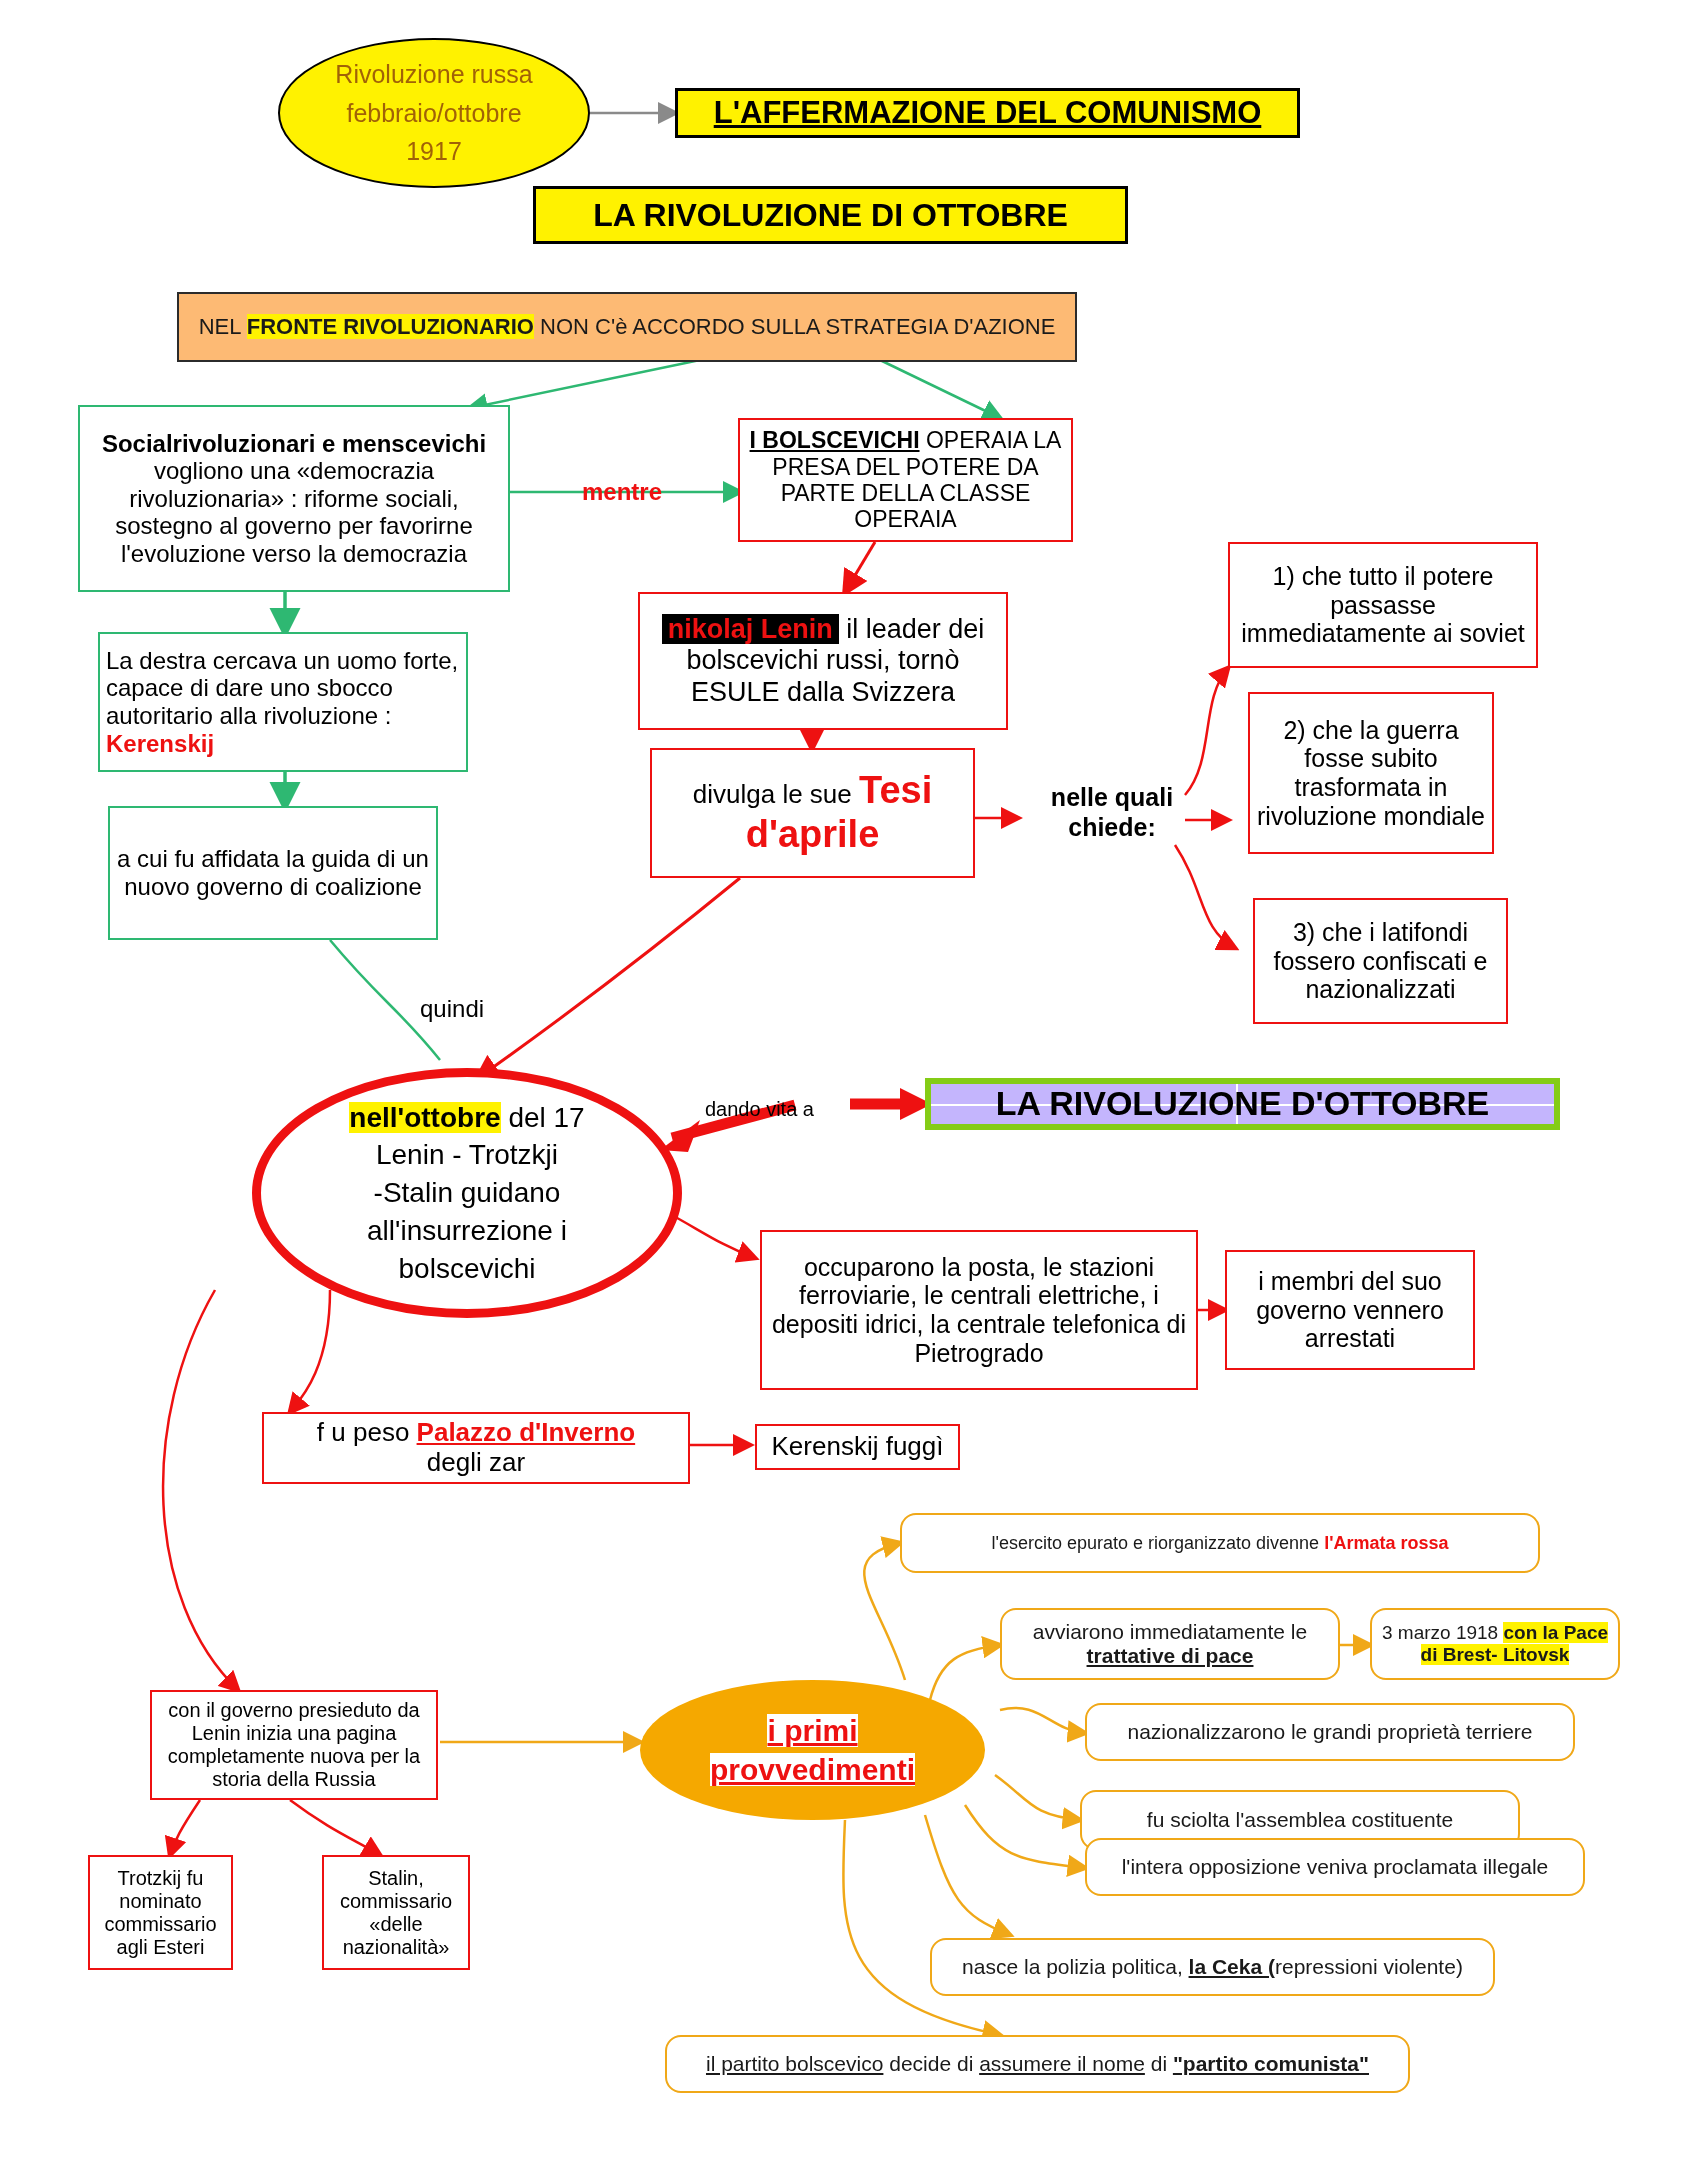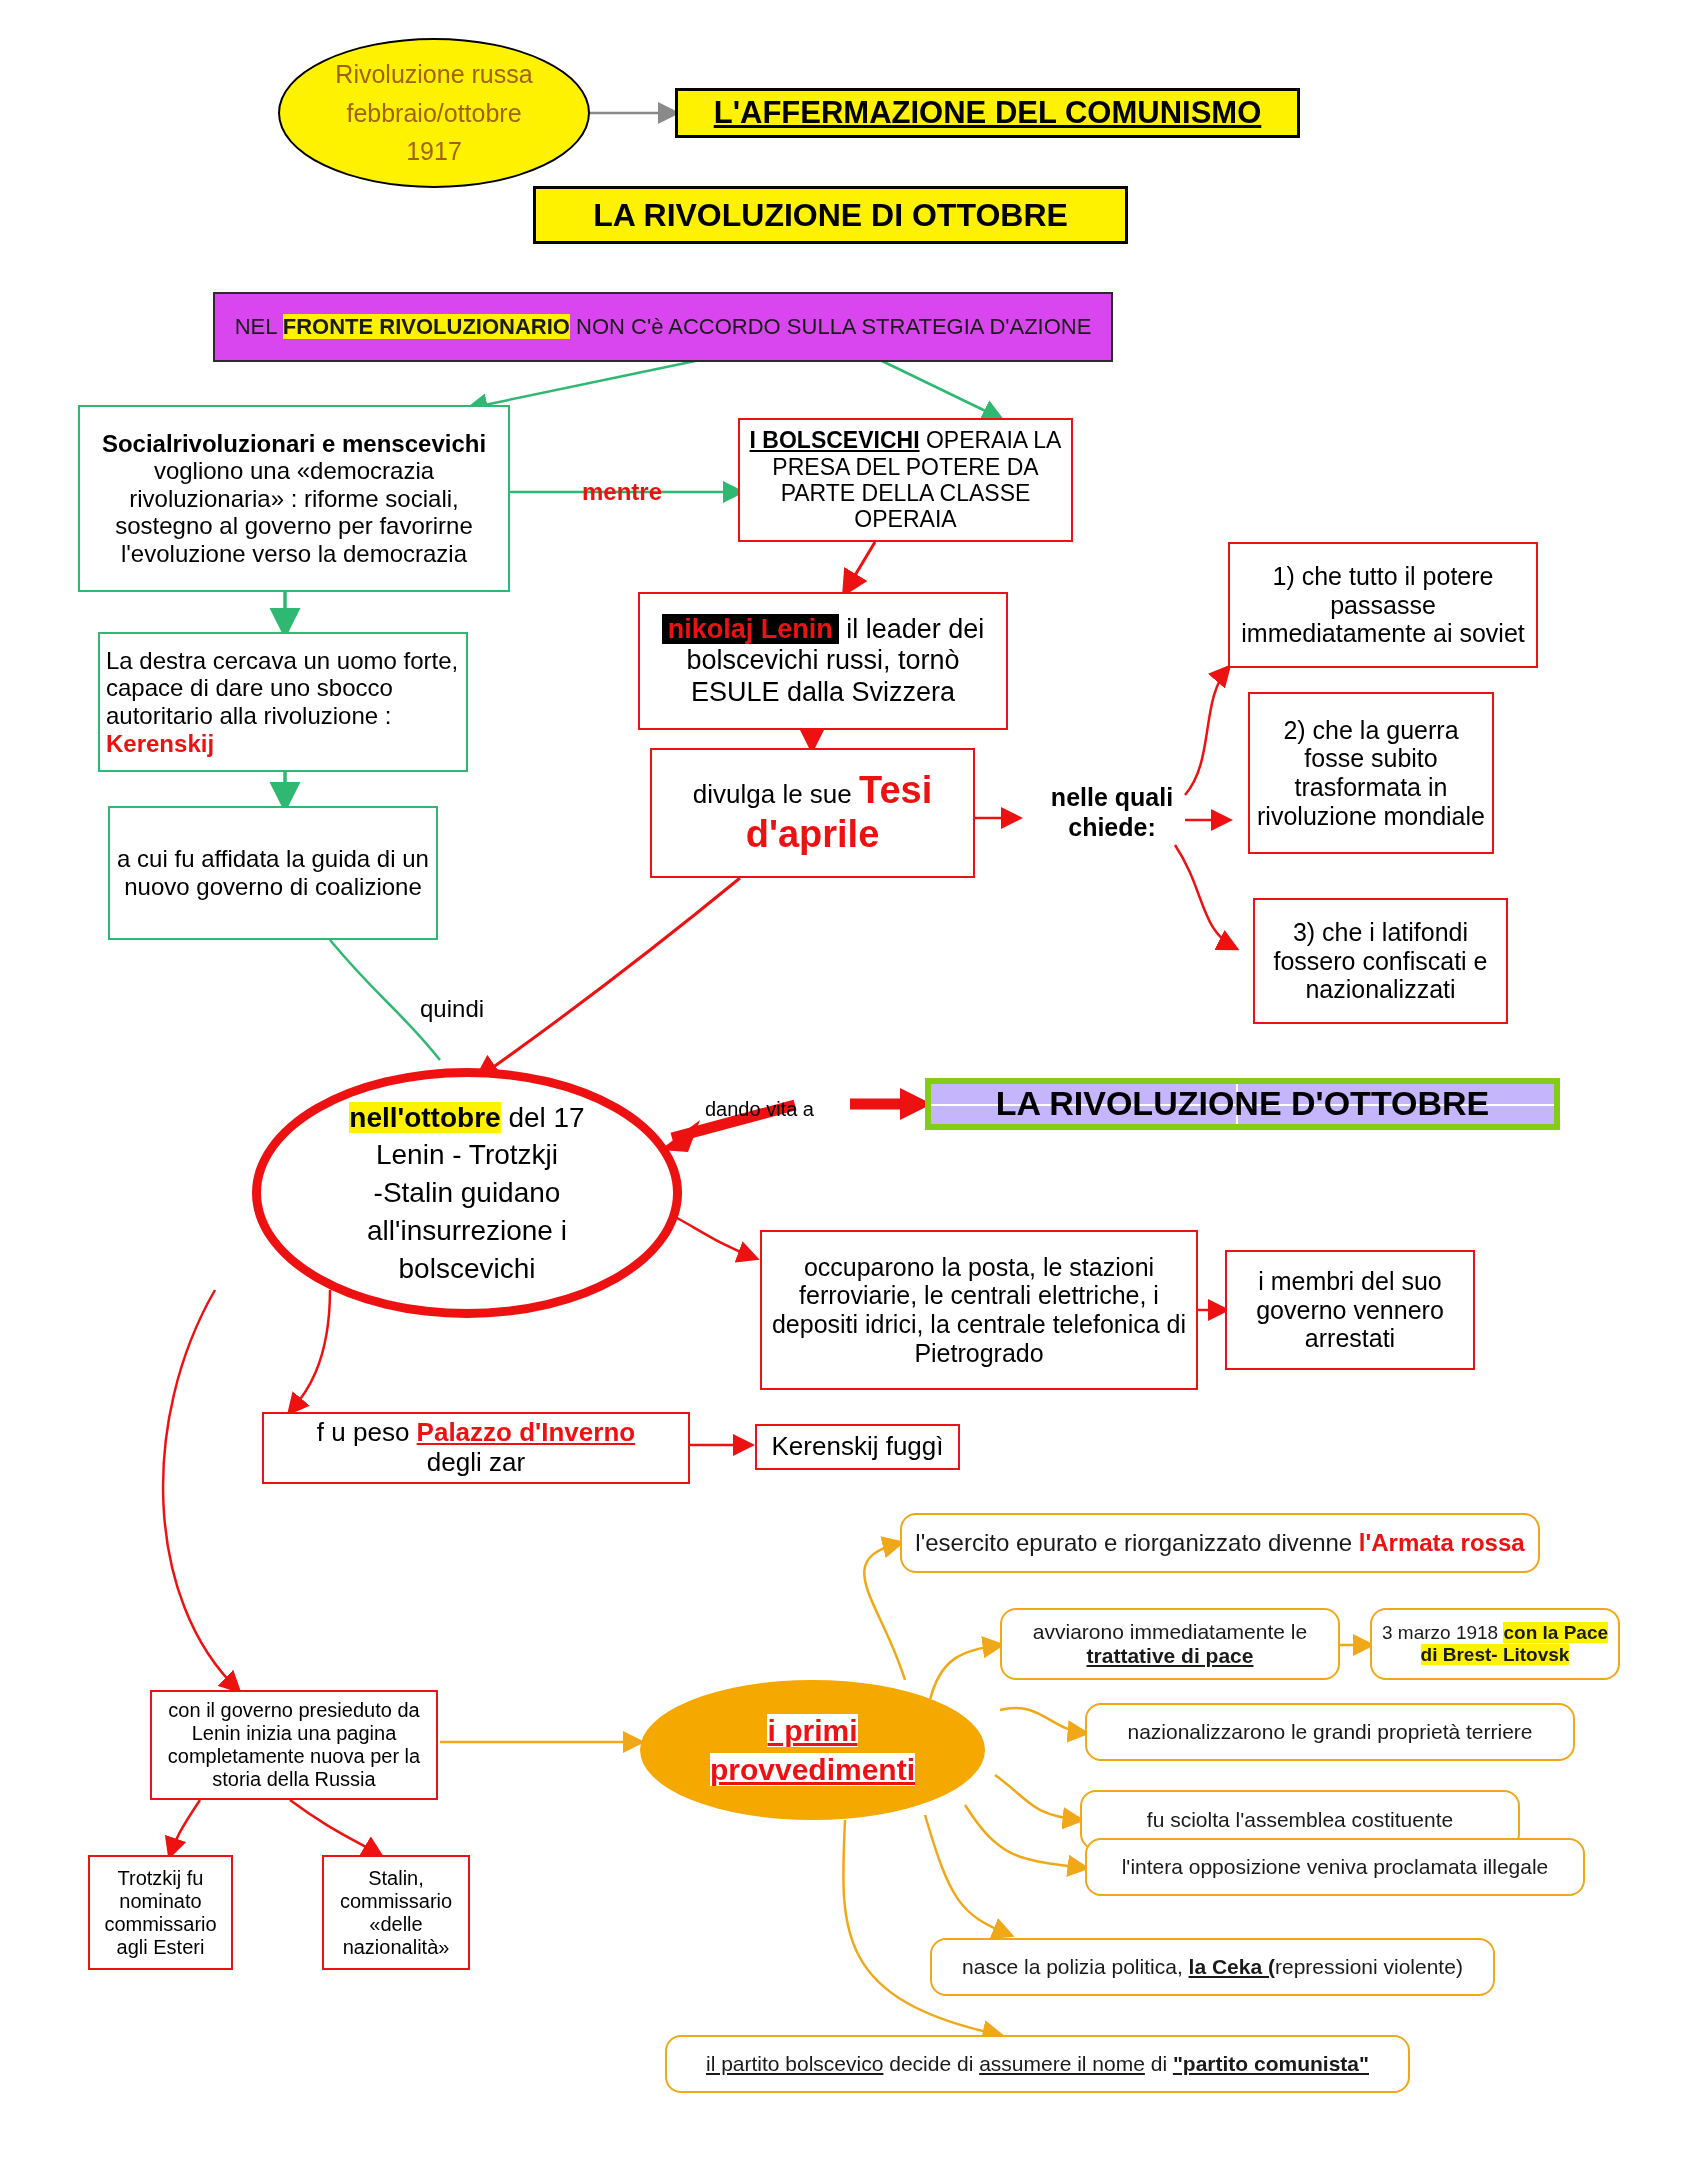--- a/index.html
+++ b/index.html
@@ -9,21 +9,21 @@
   #canvas{position:absolute;left:0;top:0;width:1700px;height:2158px;overflow:hidden;}
   svg#wires{position:absolute;left:0;top:0;width:1700px;height:2158px;pointer-events:none;}
   .node{position:absolute;box-sizing:border-box;display:flex;align-items:center;
         justify-content:center;text-align:center;line-height:1.15;}
   .node .inner{width:100%;padding:2px 6px;box-sizing:border-box;}
 
   
   .ell-yellow{background:#FFF200;border:2px solid #000;border-radius:50%;
               font-size:25px;color:#a16207;line-height:1.55;align-items:center;}
   .bar-yellow{background:#FFF200;border:3px solid #000;font-weight:bold;color:#000;}
-  .box-black{border:2px solid #2b2b2b;background:#d946ef;color:#1a1a1a;margin-left:36px;}
+  .box-black{border:2px solid #2b2b2b;background:#fdba74;color:#1a1a1a;}
   .box-green{border:2px solid #2eb872;background:#fff;color:#000;}
   .box-red{border:2px solid #ee1111;background:#fff;color:#000;}
   .box-orange{border:2px solid #f0a818;background:#fff;color:#1a1a1a;border-radius:16px;}
   .ell-orange{background:#F5A800;border-radius:50%;}
   .banner-red{background:#c4b5fd;border:6px solid #84cc16;color:#000;font-weight:bold;}
 
   .hl{background:#FFF200;}
   .bold{font-weight:bold;}
   .u{text-decoration:underline;}
   .redb{color:#ee1111;font-weight:bold;}
@@ -229,21 +229,21 @@
     <div class="inner">Stalin, commissario «delle nazionalità»</div>
   </div>
 
   <div class="node ell-orange" style="left:640px;top:1680px;width:345px;height:140px;font-size:30px;line-height:1.3;">
     <div class="inner">
       <div><span class="redb u" style="background:#fff;">i primi</span></div>
       <div><span class="redb u" style="background:#fff;">provvedimenti</span></div>
     </div>
   </div>
 
-  <div class="node box-orange" style="left:900px;top:1513px;width:640px;height:60px;font-size:24px;">
+  <div class="node box-orange" style="left:900px;top:1513px;width:640px;height:60px;font-size:18px;">
     <div class="inner">
       <span>l'esercito epurato e riorganizzato divenne </span><span class="redb">l'Armata rossa</span>
     </div>
   </div>
 
   <div class="node box-orange" style="left:1000px;top:1608px;width:340px;height:72px;font-size:21px;">
     <div class="inner">
       <div>avviarono immediatamente le </div>
       <div class="bold u">trattative di pace</div>
     </div>

